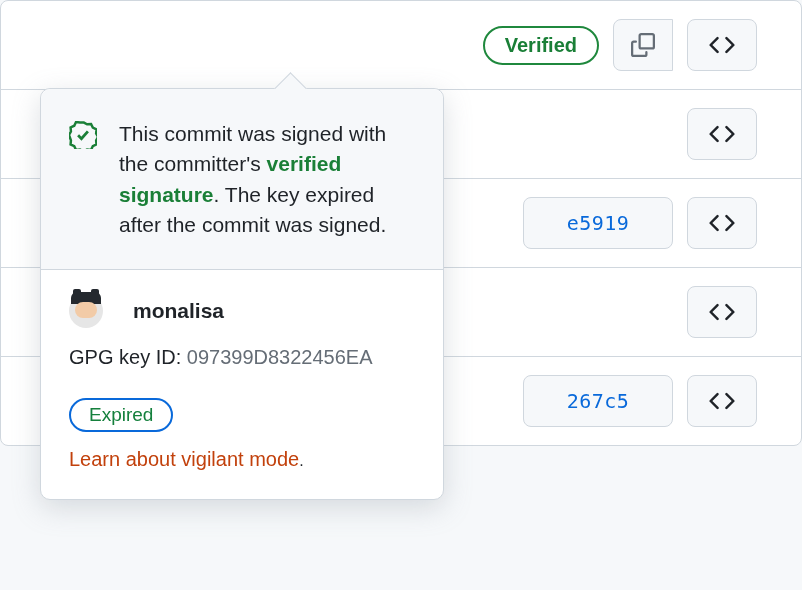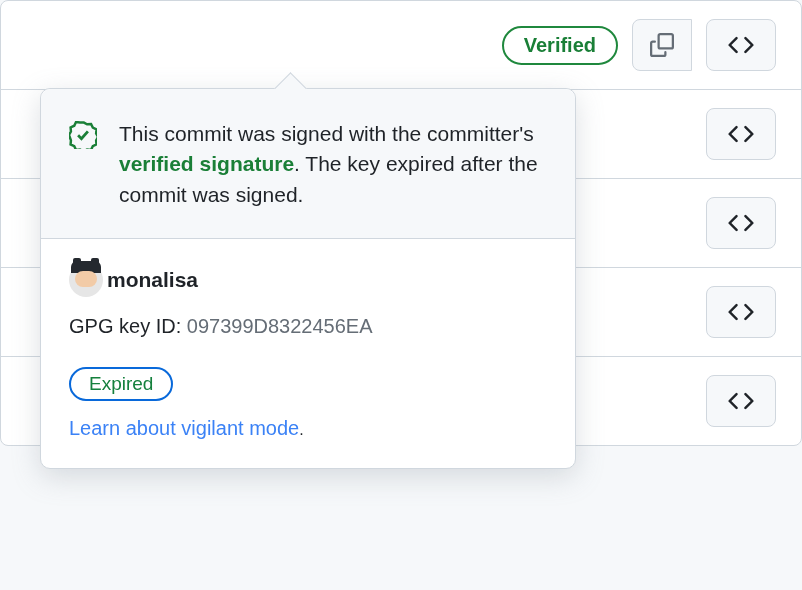--- a/index.html
+++ b/index.html
@@ -19,21 +19,21 @@
     top: 0; left: 0; right: 0;
     border: 1px solid #d0d7de;
     border-radius: 8px;
     background: #fff;
   }
   .commit-row {
     display: flex;
     align-items: center;
     justify-content: flex-end;
     gap: 14px;
-    padding: 18px 25px;
+    padding: 18px 44px;
     border-bottom: 1px solid #d0d7de;
   }
   .commit-row:last-child { border-bottom: none; }
   .badge-verified {
     border: 2px solid #1f883d;
     color: #1a7f37;
     border-radius: 999px;
     padding: 6px 20px;
     font-weight: 600;
     font-size: 20px;
@@ -62,21 +62,21 @@
   .btn-code { width: 70px; }
   .segmented { display: inline-flex; }
   .segmented .btn-copy { border-top-right-radius: 0; border-bottom-right-radius: 0; }
   .segmented .btn-sha  { border-top-left-radius: 0; border-bottom-left-radius: 0; border-left: none; }
 
   
   .popover {
     position: absolute;
     top: 88px;
     left: 40px;
-    width: 536px;
+    width: 404px;
     background: #fff;
     border: 1px solid #d0d7de;
     border-radius: 10px;
     box-shadow: 0 8px 28px rgba(140,149,159,0.3);
     z-index: 10;
   }
   .popover::before {
     content: '';
     position: absolute;
     top: -12px;
@@ -112,21 +112,21 @@
     font-weight: 600;
     text-decoration: none;
     cursor: pointer;
   }
   .popover-body {
     padding: 24px 28px 28px 28px;
   }
   .user-row {
     display: flex;
     align-items: center;
-    gap: 4px;
+    gap: 30px;
     margin-bottom: 18px;
   }
   .avatar {
     width: 34px; height: 34px;
     border-radius: 50%;
     background: #e6e6e6;
     position: relative;
     overflow: visible;
   }
   .avatar .ears {
@@ -167,21 +167,21 @@
     display: inline-block;
     border: 2px solid #0969da;
     color: #15803d;
     border-radius: 999px;
     padding: 4px 18px;
     font-weight: 500;
     font-size: 19px;
     margin-bottom: 16px;
   }
   .learn-link {
-    color: #3b82f6;
+    color: #c2410c;
     font-size: 20px;
     text-decoration: none;
     cursor: pointer;
   }
   svg { display: block; }
 </style>
 </head>
 <body>
 
 <div class="commit-list">
@@ -211,40 +211,42 @@
     <span class="btn btn-code">
       <span>
         <svg width="26" height="26" viewBox="0 0 16 16" fill="#1f2328">
             <path d="M4.72 3.22a.75.75 0 0 1 1.06 1.06L2.06 8l3.72 3.72a.75.75 0 1 1-1.06 1.06L.47 8.53a.75.75 0 0 1 0-1.06Zm6.56 0a.75.75 0 1 0-1.06 1.06L13.94 8l-3.72 3.72a.75.75 0 1 0 1.06 1.06l4.25-4.25a.75.75 0 0 0 0-1.06Z"></path>
           </svg>
       </span>
     </span>
   </div>
 
   <div class="commit-row">
-    <span class="btn btn-code">
-      <span>
-        <svg width="26" height="26" viewBox="0 0 16 16" fill="#1f2328">
-            <path d="M4.72 3.22a.75.75 0 0 1 1.06 1.06L2.06 8l3.72 3.72a.75.75 0 1 1-1.06 1.06L.47 8.53a.75.75 0 0 1 0-1.06Zm6.56 0a.75.75 0 1 0-1.06 1.06L13.94 8l-3.72 3.72a.75.75 0 1 0 1.06 1.06l4.25-4.25a.75.75 0 0 0 0-1.06Z"></path>
-          </svg>
-      </span>
-    </span>
-  </div>
-
-  <div class="commit-row">
-    <span class="btn btn-code">
-      <span>
-        <svg width="26" height="26" viewBox="0 0 16 16" fill="#1f2328">
-            <path d="M4.72 3.22a.75.75 0 0 1 1.06 1.06L2.06 8l3.72 3.72a.75.75 0 1 1-1.06 1.06L.47 8.53a.75.75 0 0 1 0-1.06Zm6.56 0a.75.75 0 1 0-1.06 1.06L13.94 8l-3.72 3.72a.75.75 0 1 0 1.06 1.06l4.25-4.25a.75.75 0 0 0 0-1.06Z"></path>
-          </svg>
-      </span>
-    </span>
-  </div>
-
-  <div class="commit-row">
+    <span class="btn btn-sha" style="border-radius:8px;">e5919</span>
+    <span class="btn btn-code">
+      <span>
+        <svg width="26" height="26" viewBox="0 0 16 16" fill="#1f2328">
+            <path d="M4.72 3.22a.75.75 0 0 1 1.06 1.06L2.06 8l3.72 3.72a.75.75 0 1 1-1.06 1.06L.47 8.53a.75.75 0 0 1 0-1.06Zm6.56 0a.75.75 0 1 0-1.06 1.06L13.94 8l-3.72 3.72a.75.75 0 1 0 1.06 1.06l4.25-4.25a.75.75 0 0 0 0-1.06Z"></path>
+          </svg>
+      </span>
+    </span>
+  </div>
+
+  <div class="commit-row">
+    <span class="btn btn-code">
+      <span>
+        <svg width="26" height="26" viewBox="0 0 16 16" fill="#1f2328">
+            <path d="M4.72 3.22a.75.75 0 0 1 1.06 1.06L2.06 8l3.72 3.72a.75.75 0 1 1-1.06 1.06L.47 8.53a.75.75 0 0 1 0-1.06Zm6.56 0a.75.75 0 1 0-1.06 1.06L13.94 8l-3.72 3.72a.75.75 0 1 0 1.06 1.06l4.25-4.25a.75.75 0 0 0 0-1.06Z"></path>
+          </svg>
+      </span>
+    </span>
+  </div>
+
+  <div class="commit-row">
+    <span class="btn btn-sha" style="border-radius:8px;">267c5</span>
     <span class="btn btn-code">
       <span>
         <svg width="26" height="26" viewBox="0 0 16 16" fill="#1f2328">
             <path d="M4.72 3.22a.75.75 0 0 1 1.06 1.06L2.06 8l3.72 3.72a.75.75 0 1 1-1.06 1.06L.47 8.53a.75.75 0 0 1 0-1.06Zm6.56 0a.75.75 0 1 0-1.06 1.06L13.94 8l-3.72 3.72a.75.75 0 1 0 1.06 1.06l4.25-4.25a.75.75 0 0 0 0-1.06Z"></path>
           </svg>
       </span>
     </span>
   </div>
 
 </div>

